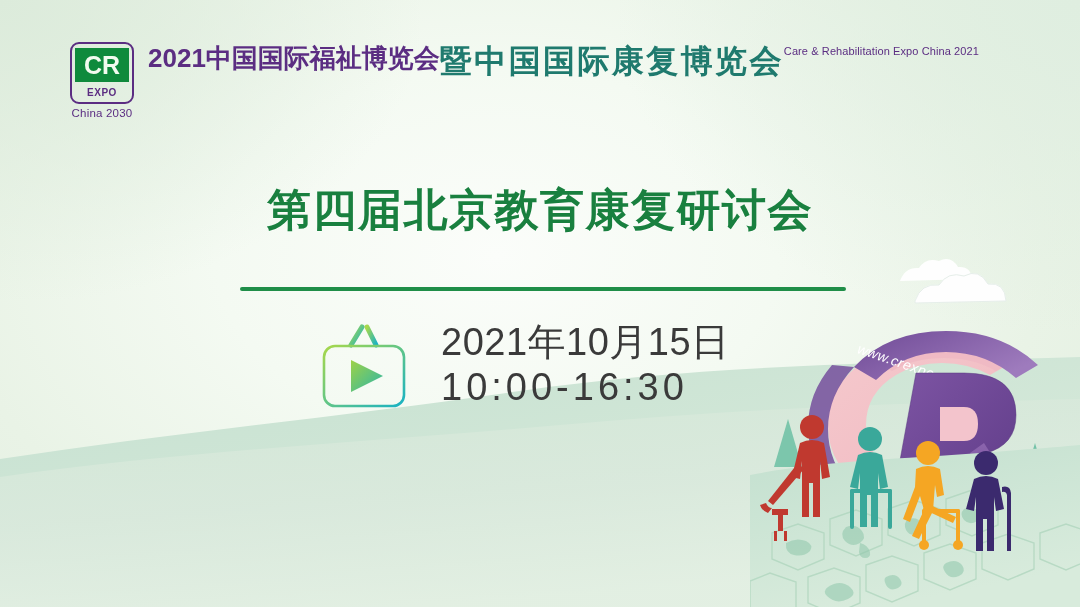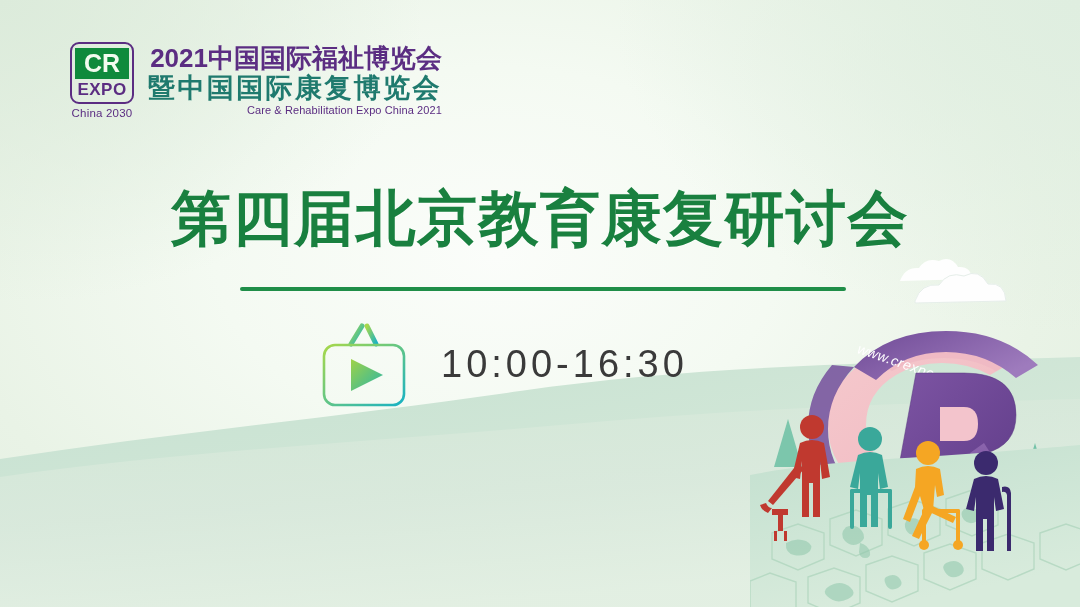--- a/index.html
+++ b/index.html
@@ -55,66 +55,66 @@
     display:flex; align-items:center; justify-content:center;
     color:#f2fbef;
     font-weight:bold;
     font-size:25px;
     letter-spacing:0px;
     line-height:1;
     font-family:"Liberation Sans", sans-serif;
   }
   .logo-expo {
     color:#5b2d82;
-    font-size:17px;
+    font-size:10px;
     font-weight:bold;
     letter-spacing:0.5px;
     margin-top:2px;
     line-height:1;
   }
   .logo-china {
     color:#5b2d82;
     font-size:11.5px;
     margin-top:3px;
     letter-spacing:0.2px;
     white-space:nowrap;
   }
 
-  .header-text { display:flex; flex-direction:column; padding-top:2px;align-items:flex-end; }
+  .header-text { display:flex; flex-direction:row; padding-top:2px; }
   .ht-line1 {
     color:#5b2d82;
     font-size:26px;
     font-weight:bold;
     letter-spacing:0px;
     line-height:1.12;
     white-space:nowrap;
   }
   .ht-line2 {
     color:#1f7a6e;
-    font-size:27px;
+    font-size:32px;
     font-weight:bold;
     letter-spacing:2.4px;
     line-height:1.12;
     white-space:nowrap;
   }
   .ht-line3 {
     color:#5b2d82;
     font-size:11px;
     letter-spacing:0.1px;
     line-height:1.25;
     margin-top:1px;
     white-space:nowrap;
   }
 
   
   .main-title {
     position:absolute; left:0; top:186px; width:1080px;
     text-align:center;
     color:#19803f;
-    font-size:60px;
+    font-size:44px;
     font-weight:bold;
     letter-spacing:1.5px;
     line-height:1.1;
     text-shadow:0 1px 0 rgba(255,255,255,.5);
   }
   .title-rule {
     position:absolute; left:240px; top:287px;
     width:606px; height:4px;
     background:#1f8e48;
     border-radius:2px;
@@ -207,20 +207,21 @@
             <stop offset="100%" stop-color="#2bb6a8"></stop>
           </linearGradient>
         </defs>
         <path d="M30,24 L41,6" stroke="url(#gTv)" stroke-width="5" stroke-linecap="round" fill="none"></path>
         <path d="M55,24 L46,6" stroke="url(#gTv)" stroke-width="5" stroke-linecap="round" fill="none"></path>
         <rect x="3" y="25" width="80" height="60" rx="11" ry="11" fill="none" stroke="url(#gTv)" stroke-width="2.6"></rect>
         <path d="M30,39 L62,55 L30,71 Z" fill="url(#gPlay)"></path>
       </svg>
     </div>
     <div class="sched-text">
+      <div class="sched-date">2021年10月15日</div>
       <div class="sched-time">10:00-16:30</div>
     </div>
   </div>
 
   <div class="illustration">
     <svg width="330" height="360" viewBox="0 0 330 360" xmlns="http://www.w3.org/2000/svg">
       <defs>
         <linearGradient id="gC" x1="0" y1="0" x2="1" y2="1">
           <stop offset="0%" stop-color="#f5c9cd"></stop>
           <stop offset="100%" stop-color="#f0b8c0"></stop>

